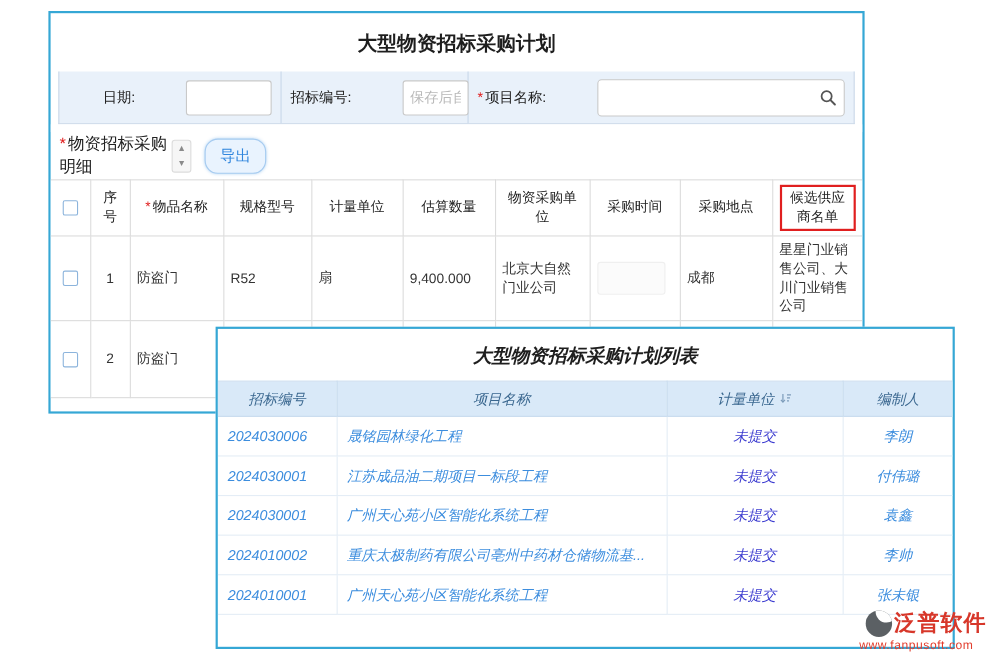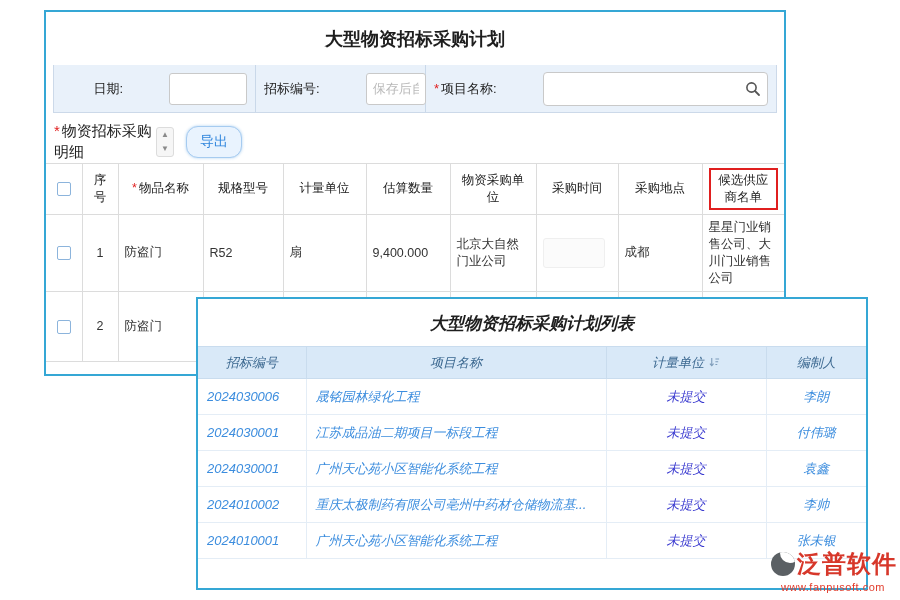--- a/index.html
+++ b/index.html
@@ -69,21 +69,21 @@
   .list-table td.c2 { color:var(--status); text-align:center; }
   .list-table td.c3 { color:var(--link); text-align:center; }
   .sort-icon { margin-left:5px; vertical-align:-1px; cursor:pointer; }
 
   
   .watermark { position:absolute; right:3px; bottom:7px; z-index:20; width:128px; text-align:center; }
   .wm-row { display:flex; align-items:center; justify-content:flex-end; gap:2px; }
   .wm-mark { position:relative; width:24px; height:24px; border-radius:50%; background:#5b6064; overflow:hidden; flex:0 0 auto; }
   .wm-mark::after { content:''; position:absolute; width:20px; height:20px; border-radius:50%;
     background:#fff; left:9px; top:-9px; }
-  .wm-brand { font-size:24px; font-weight:bold; color:var(--brand); letter-spacing:1px; white-space:nowrap; }
+  .wm-brand { font-size:20px; font-weight:bold; color:var(--brand); letter-spacing:1px; white-space:nowrap; }
   .wm-url { font-size:11px; color:#e23d2d; letter-spacing:.5px; margin-top:1px; }
 </style>
 </head>
 <body>
 
 <div class="main-window">
   <div class="win-title">大型物资招标采购计划</div>
 
 
   <div class="form-row">

